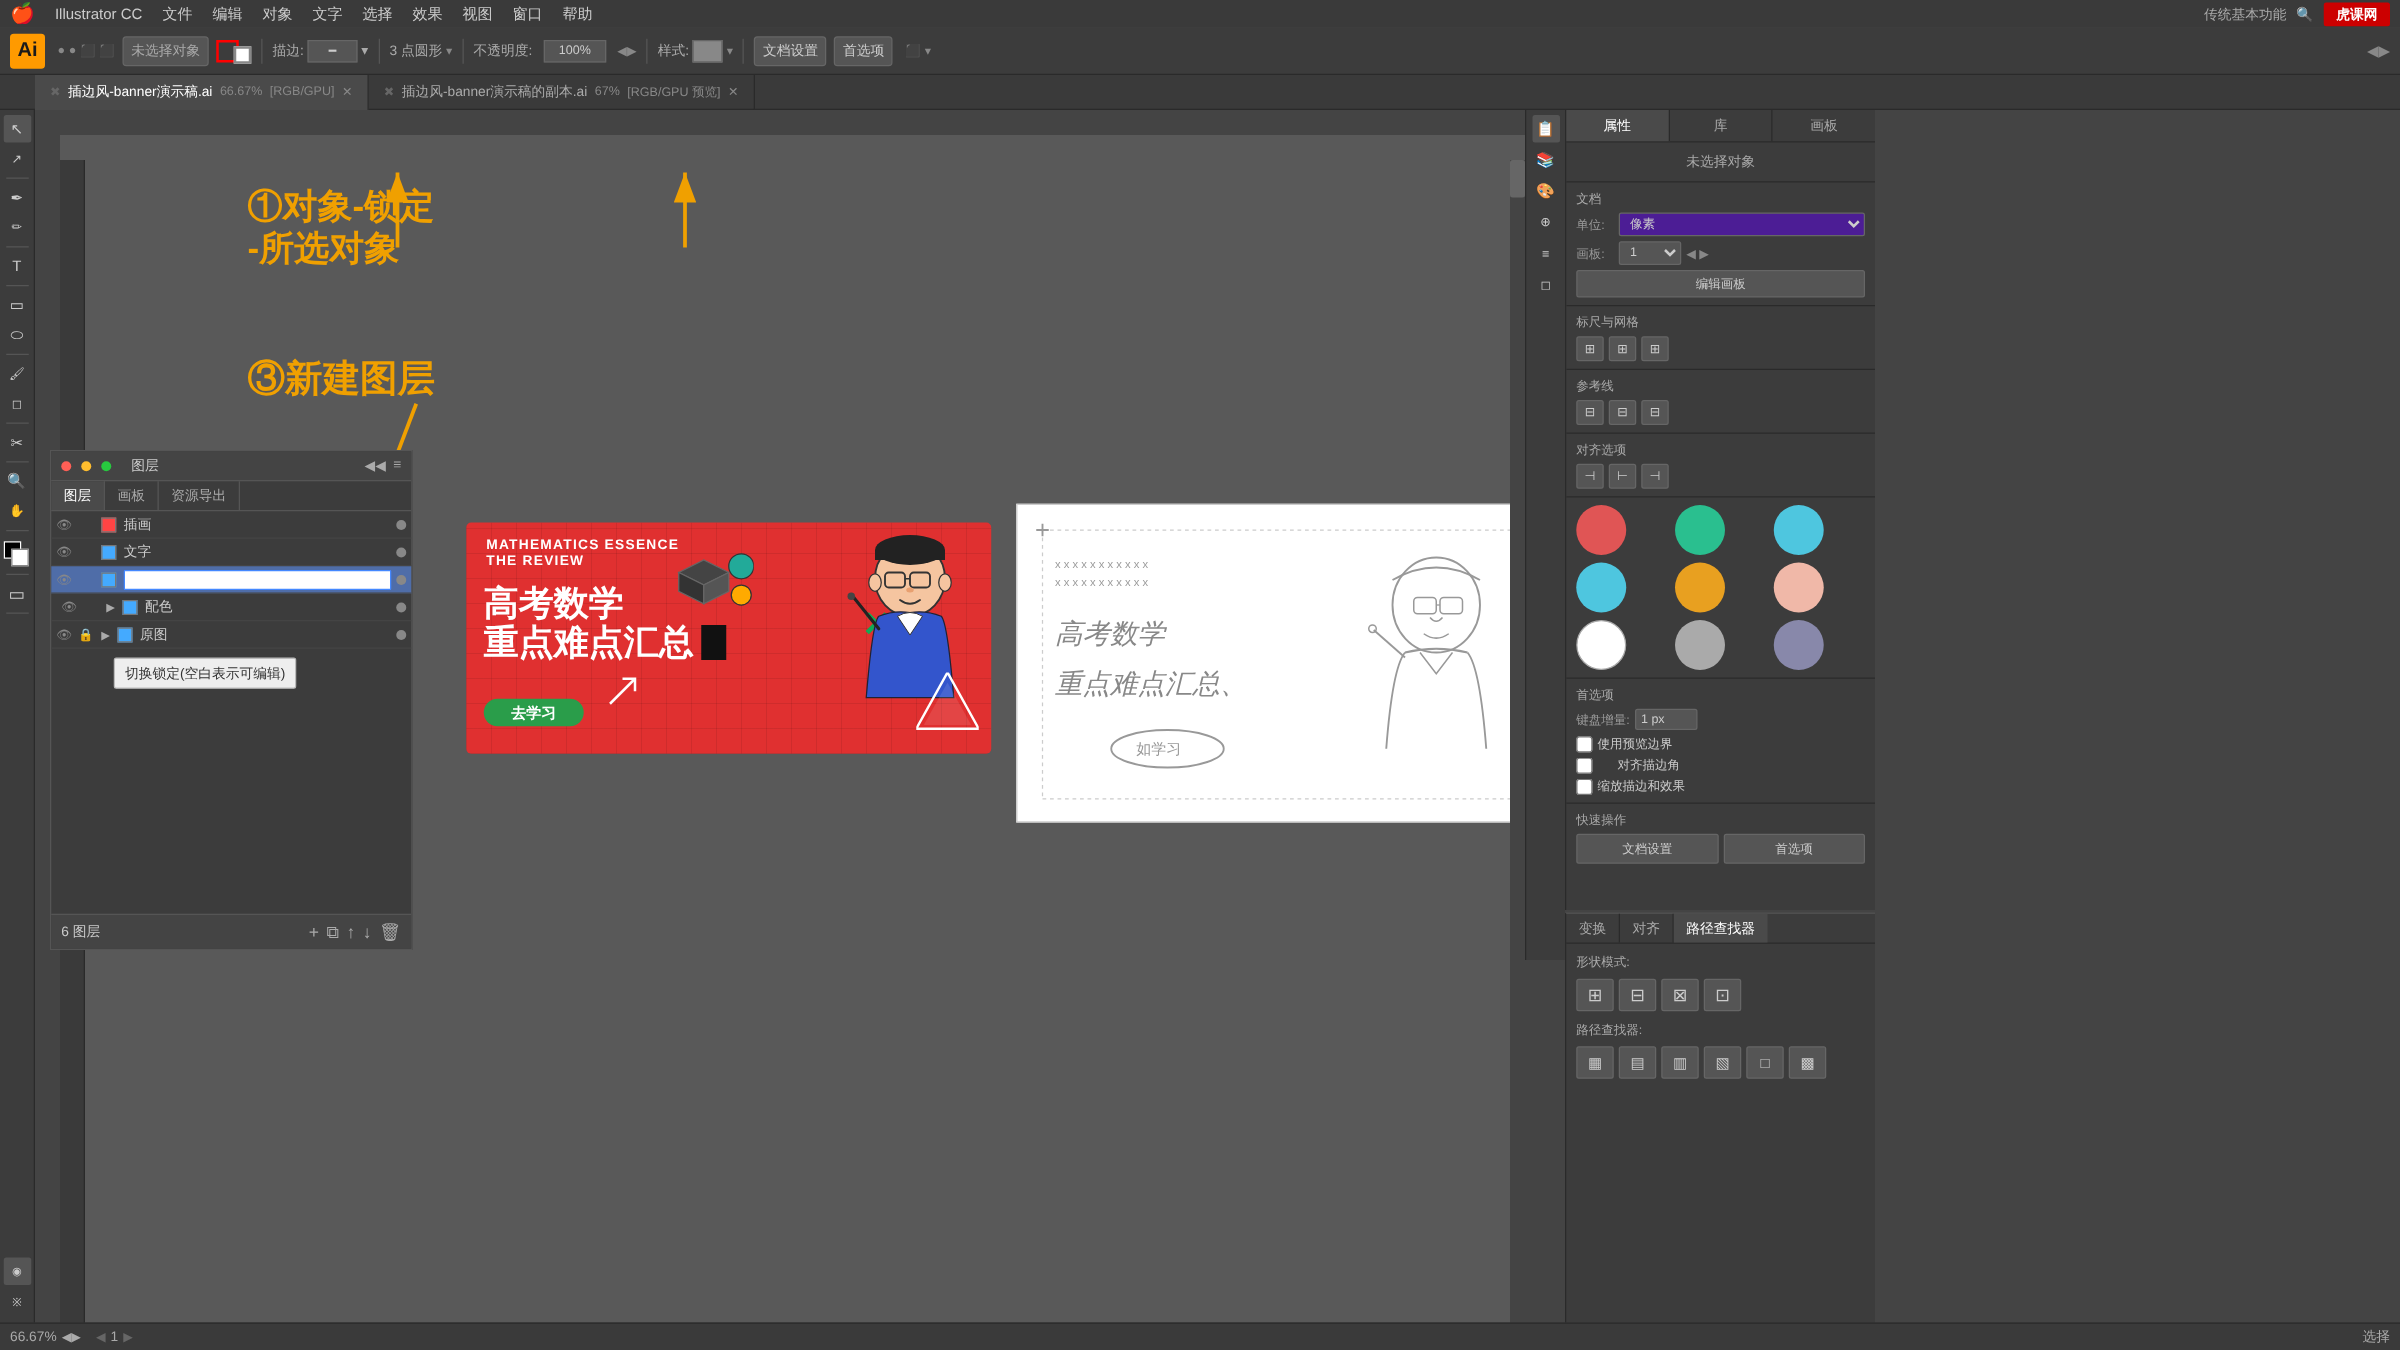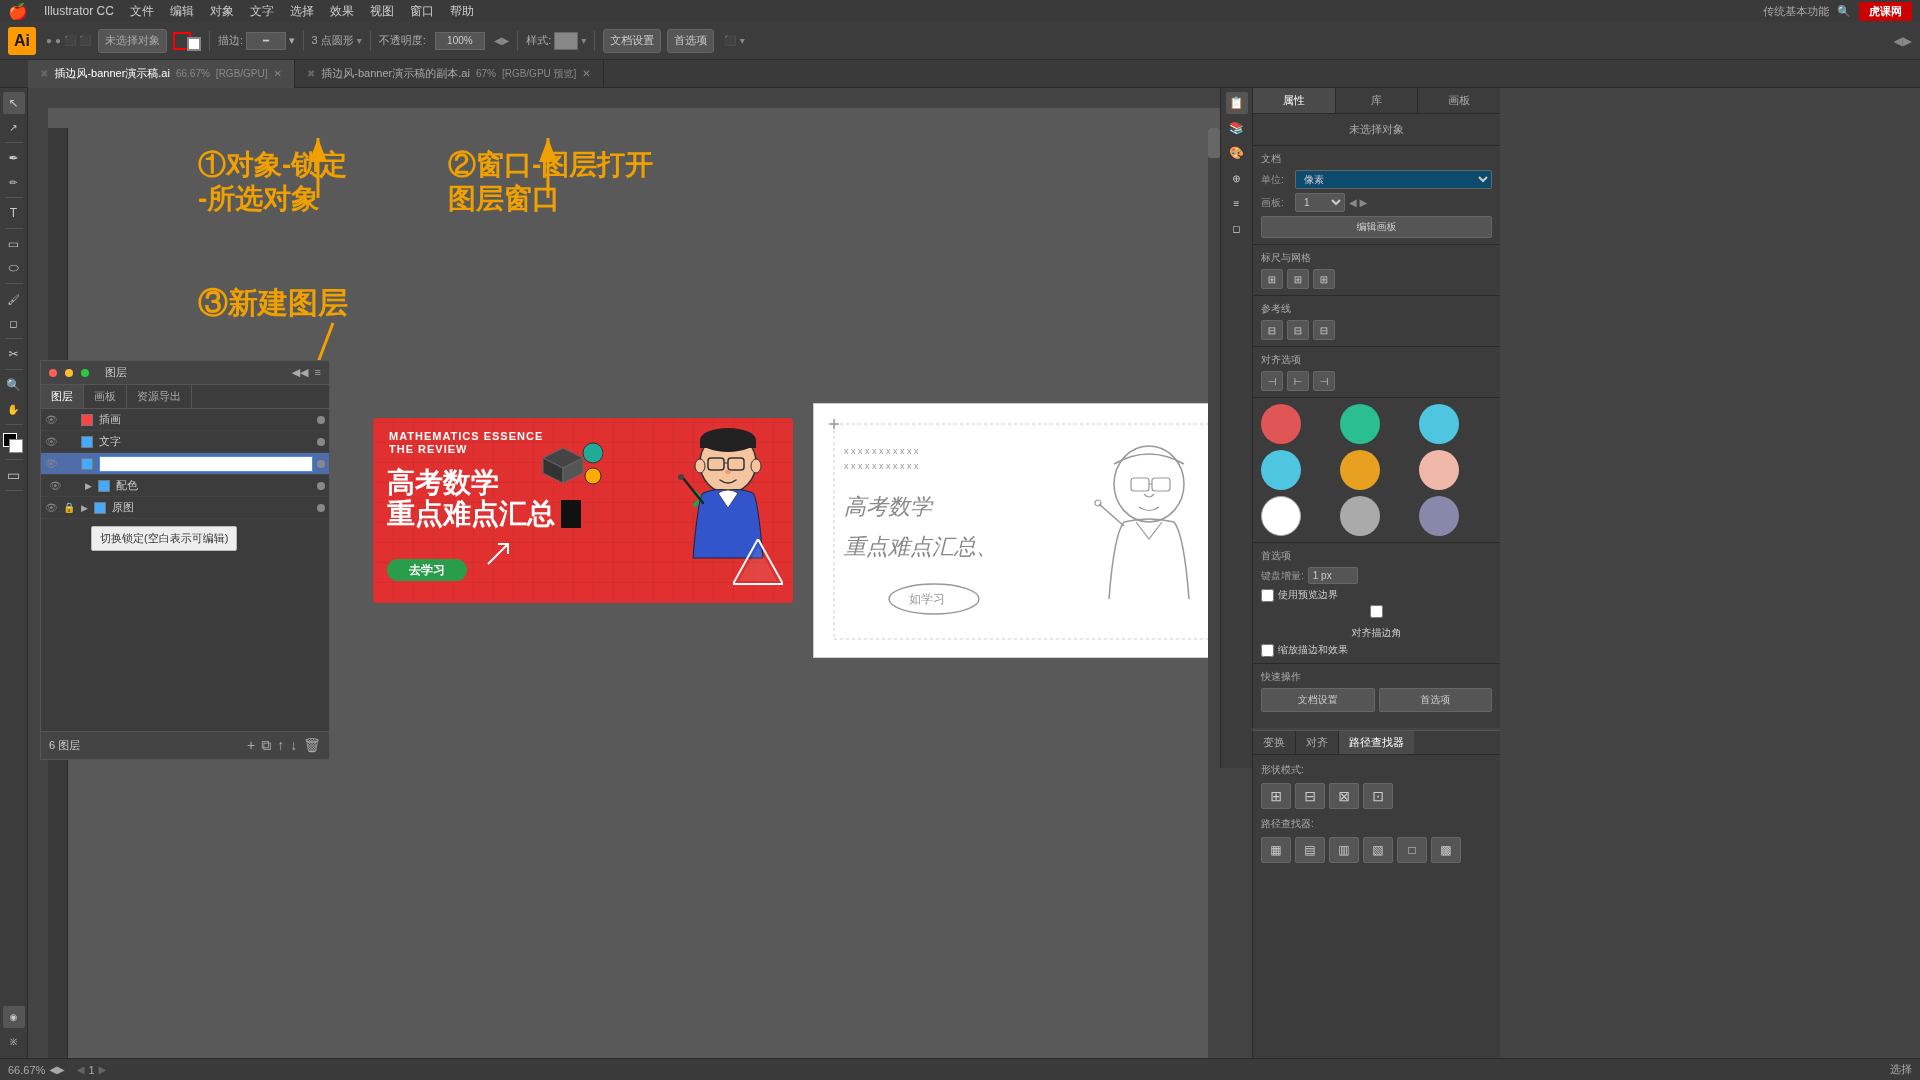--- a/index.html
+++ b/index.html
@@ -259,24 +259,20 @@
 
   <div style="position:absolute;top:20px;left:0;width:20px;bottom:0;background:#3a3a3a;border-right:1px solid #2a2a2a;"></div>
 
   <div style="position:absolute;top:20px;left:20px;right:12px;bottom:12px;overflow:hidden;">
 
     <div style="position:absolute;top:20px;left:130px;font-size:28px;font-weight:bold;color:#f0a000;line-height:1.2;">
       <div>①对象-锁定</div>
       <div>-所选对象</div>
     </div>
 
-    <div style="position:absolute;top:20px;left:380px;font-size:28px;font-weight:bold;color:#f0a000;line-height:1.2;">
-      <div>②窗口-图层打开</div>
-      <div>图层窗口</div>
-    </div>
 
     <svg style="position:absolute;top:0;left:220px;width:60px;height:80px;pointer-events:none;">
       <defs>
           <marker id="arrowhead1" markerWidth="8" markerHeight="6" refX="8" refY="3" orient="auto">
             <polygon points="0 0, 8 3, 0 6" fill="#f0a000"></polygon>
           </marker>
         </defs>
       <line x1="30" y1="70" x2="30" y2="10" stroke="#f0a000" stroke-width="3" marker-end="url(#arrowhead1)"></line>
     </svg>
 
@@ -448,21 +444,21 @@
     <div style="flex:1;font-size:11px;color:#aaa;display:flex;align-items:center;justify-content:center;cursor:pointer;border-right:1px solid #2a2a2a;">库</div>
     <div style="flex:1;font-size:11px;color:#aaa;display:flex;align-items:center;justify-content:center;cursor:pointer;">画板</div>
   </div>
 
   <div style="padding:8px;font-size:11px;color:#aaa;text-align:center;border-bottom:1px solid #2a2a2a;">未选择对象</div>
 
   <div style="padding:6px 8px;border-bottom:1px solid #2a2a2a;">
     <div style="font-size:10px;color:#aaa;margin-bottom:4px;">文档</div>
     <div style="display:flex;align-items:center;gap:4px;margin-bottom:4px;">
       <span style="font-size:10px;color:#999;width:30px;">单位:</span>
-      <select style="flex:1;background:#0c4a6e;border:1px solid #666;color:#ccc;font-size:10px;padding:2px 4px;border-radius:2px;">
+      <select style="flex:1;background:#4c1d95;border:1px solid #666;color:#ccc;font-size:10px;padding:2px 4px;border-radius:2px;">
         <option>像素</option><option>毫米</option><option>厘米</option>
       </select>
     </div>
     <div style="display:flex;align-items:center;gap:4px;margin-bottom:4px;">
       <span style="font-size:10px;color:#999;width:30px;">画板:</span>
       <select style="width:50px;background:#555;border:1px solid #666;color:#ccc;font-size:10px;padding:2px 4px;border-radius:2px;">
         <option>1</option>
       </select>
       <span style="font-size:10px;color:#888;">◀ ▶</span>
     </div>
@@ -513,21 +509,21 @@
   <div style="padding:6px 8px;border-bottom:1px solid #2a2a2a;">
     <div style="font-size:10px;color:#aaa;margin-bottom:4px;">首选项</div>
     <div style="display:flex;align-items:center;gap:4px;margin-bottom:4px;">
       <span style="font-size:10px;color:#999;">键盘增量:</span>
       <input type="text" value="1 px" style="width: 50px; background: rgb(85, 85, 85); border: 1px solid rgb(102, 102, 102); color: rgb(204, 204, 204); font-size: 10px; padding: 2px 4px; border-radius: 2px;">
     </div>
     <div style="display:flex;align-items:center;gap:4px;margin-bottom:3px;">
       <input type="checkbox" style="cursor: pointer;">
       <span style="font-size:10px;color:#ccc;">使用预览边界</span>
     </div>
-    <div style="display:flex;align-items:center;gap:8px;margin-bottom:3px;flex-direction:column;">
+    <div style="display:flex;align-items:center;gap:20px;margin-bottom:3px;">
       <input type="checkbox" style="cursor: pointer;">
       <span style="font-size:10px;color:#ccc;">对齐描边角</span>
     </div>
     <div style="display:flex;align-items:center;gap:4px;">
       <input type="checkbox" style="cursor: pointer;">
       <span style="font-size:10px;color:#ccc;">缩放描边和效果</span>
     </div>
   </div>
 
   <div style="padding:6px 8px;">

